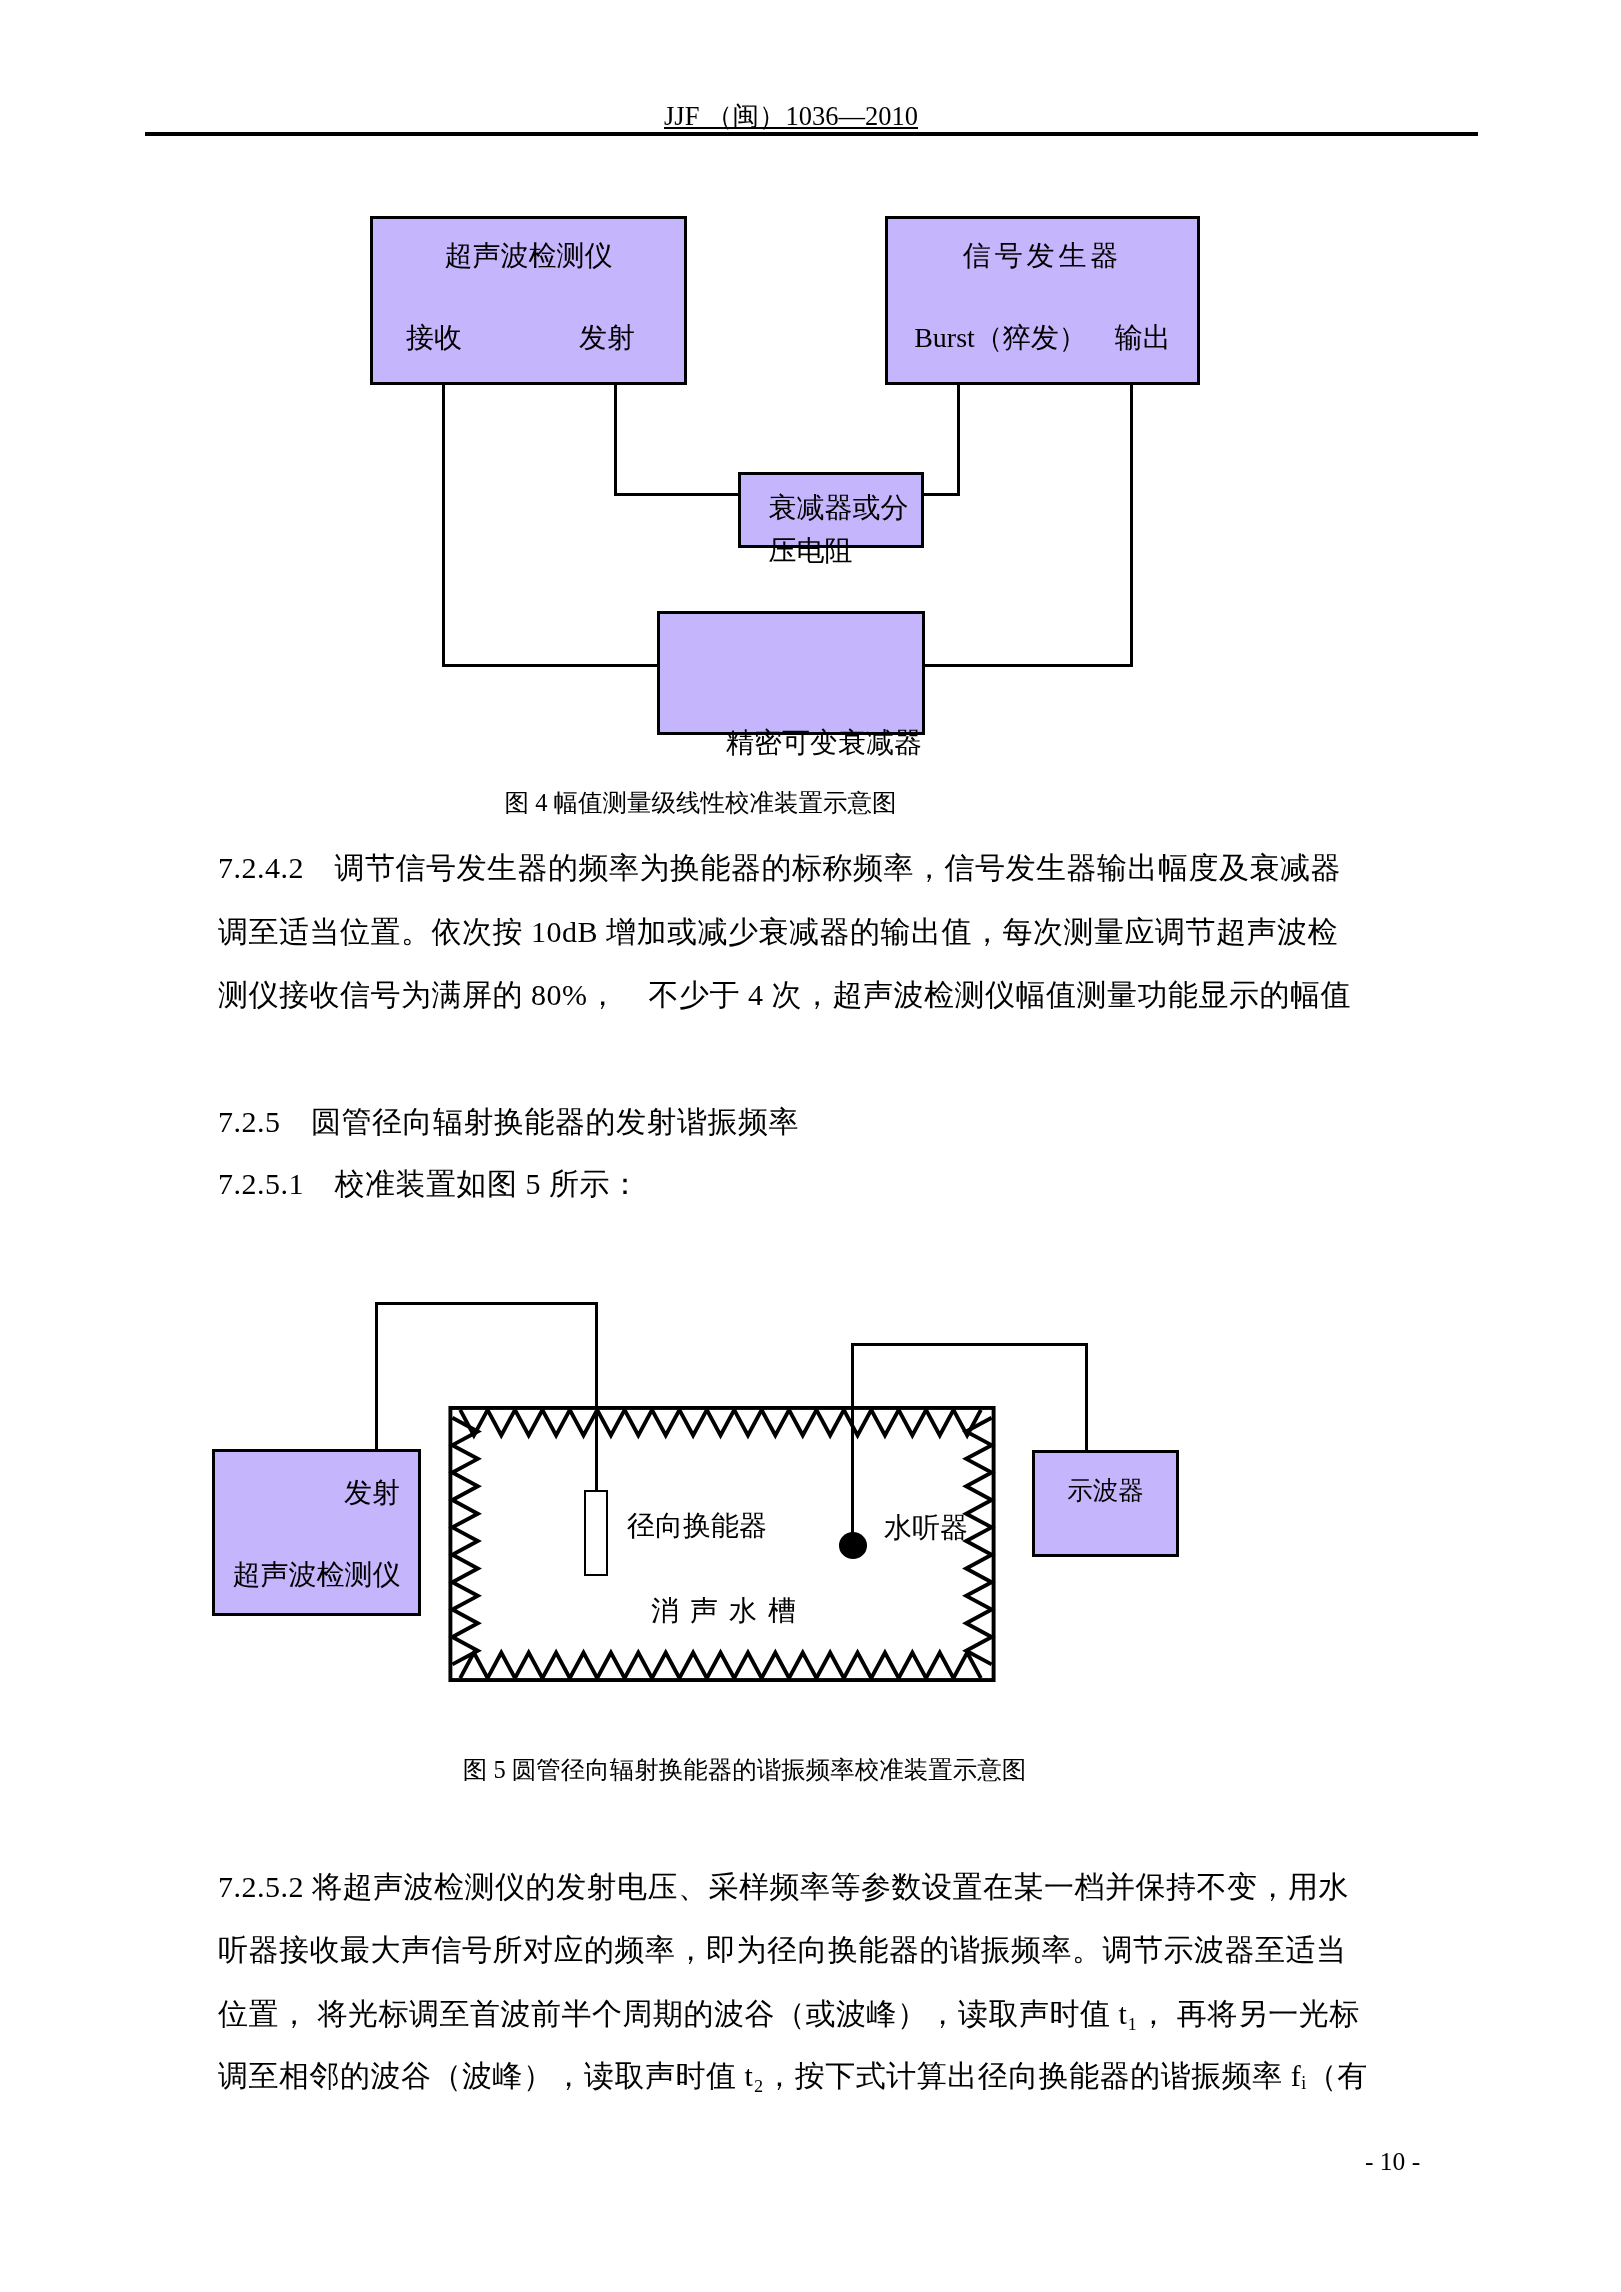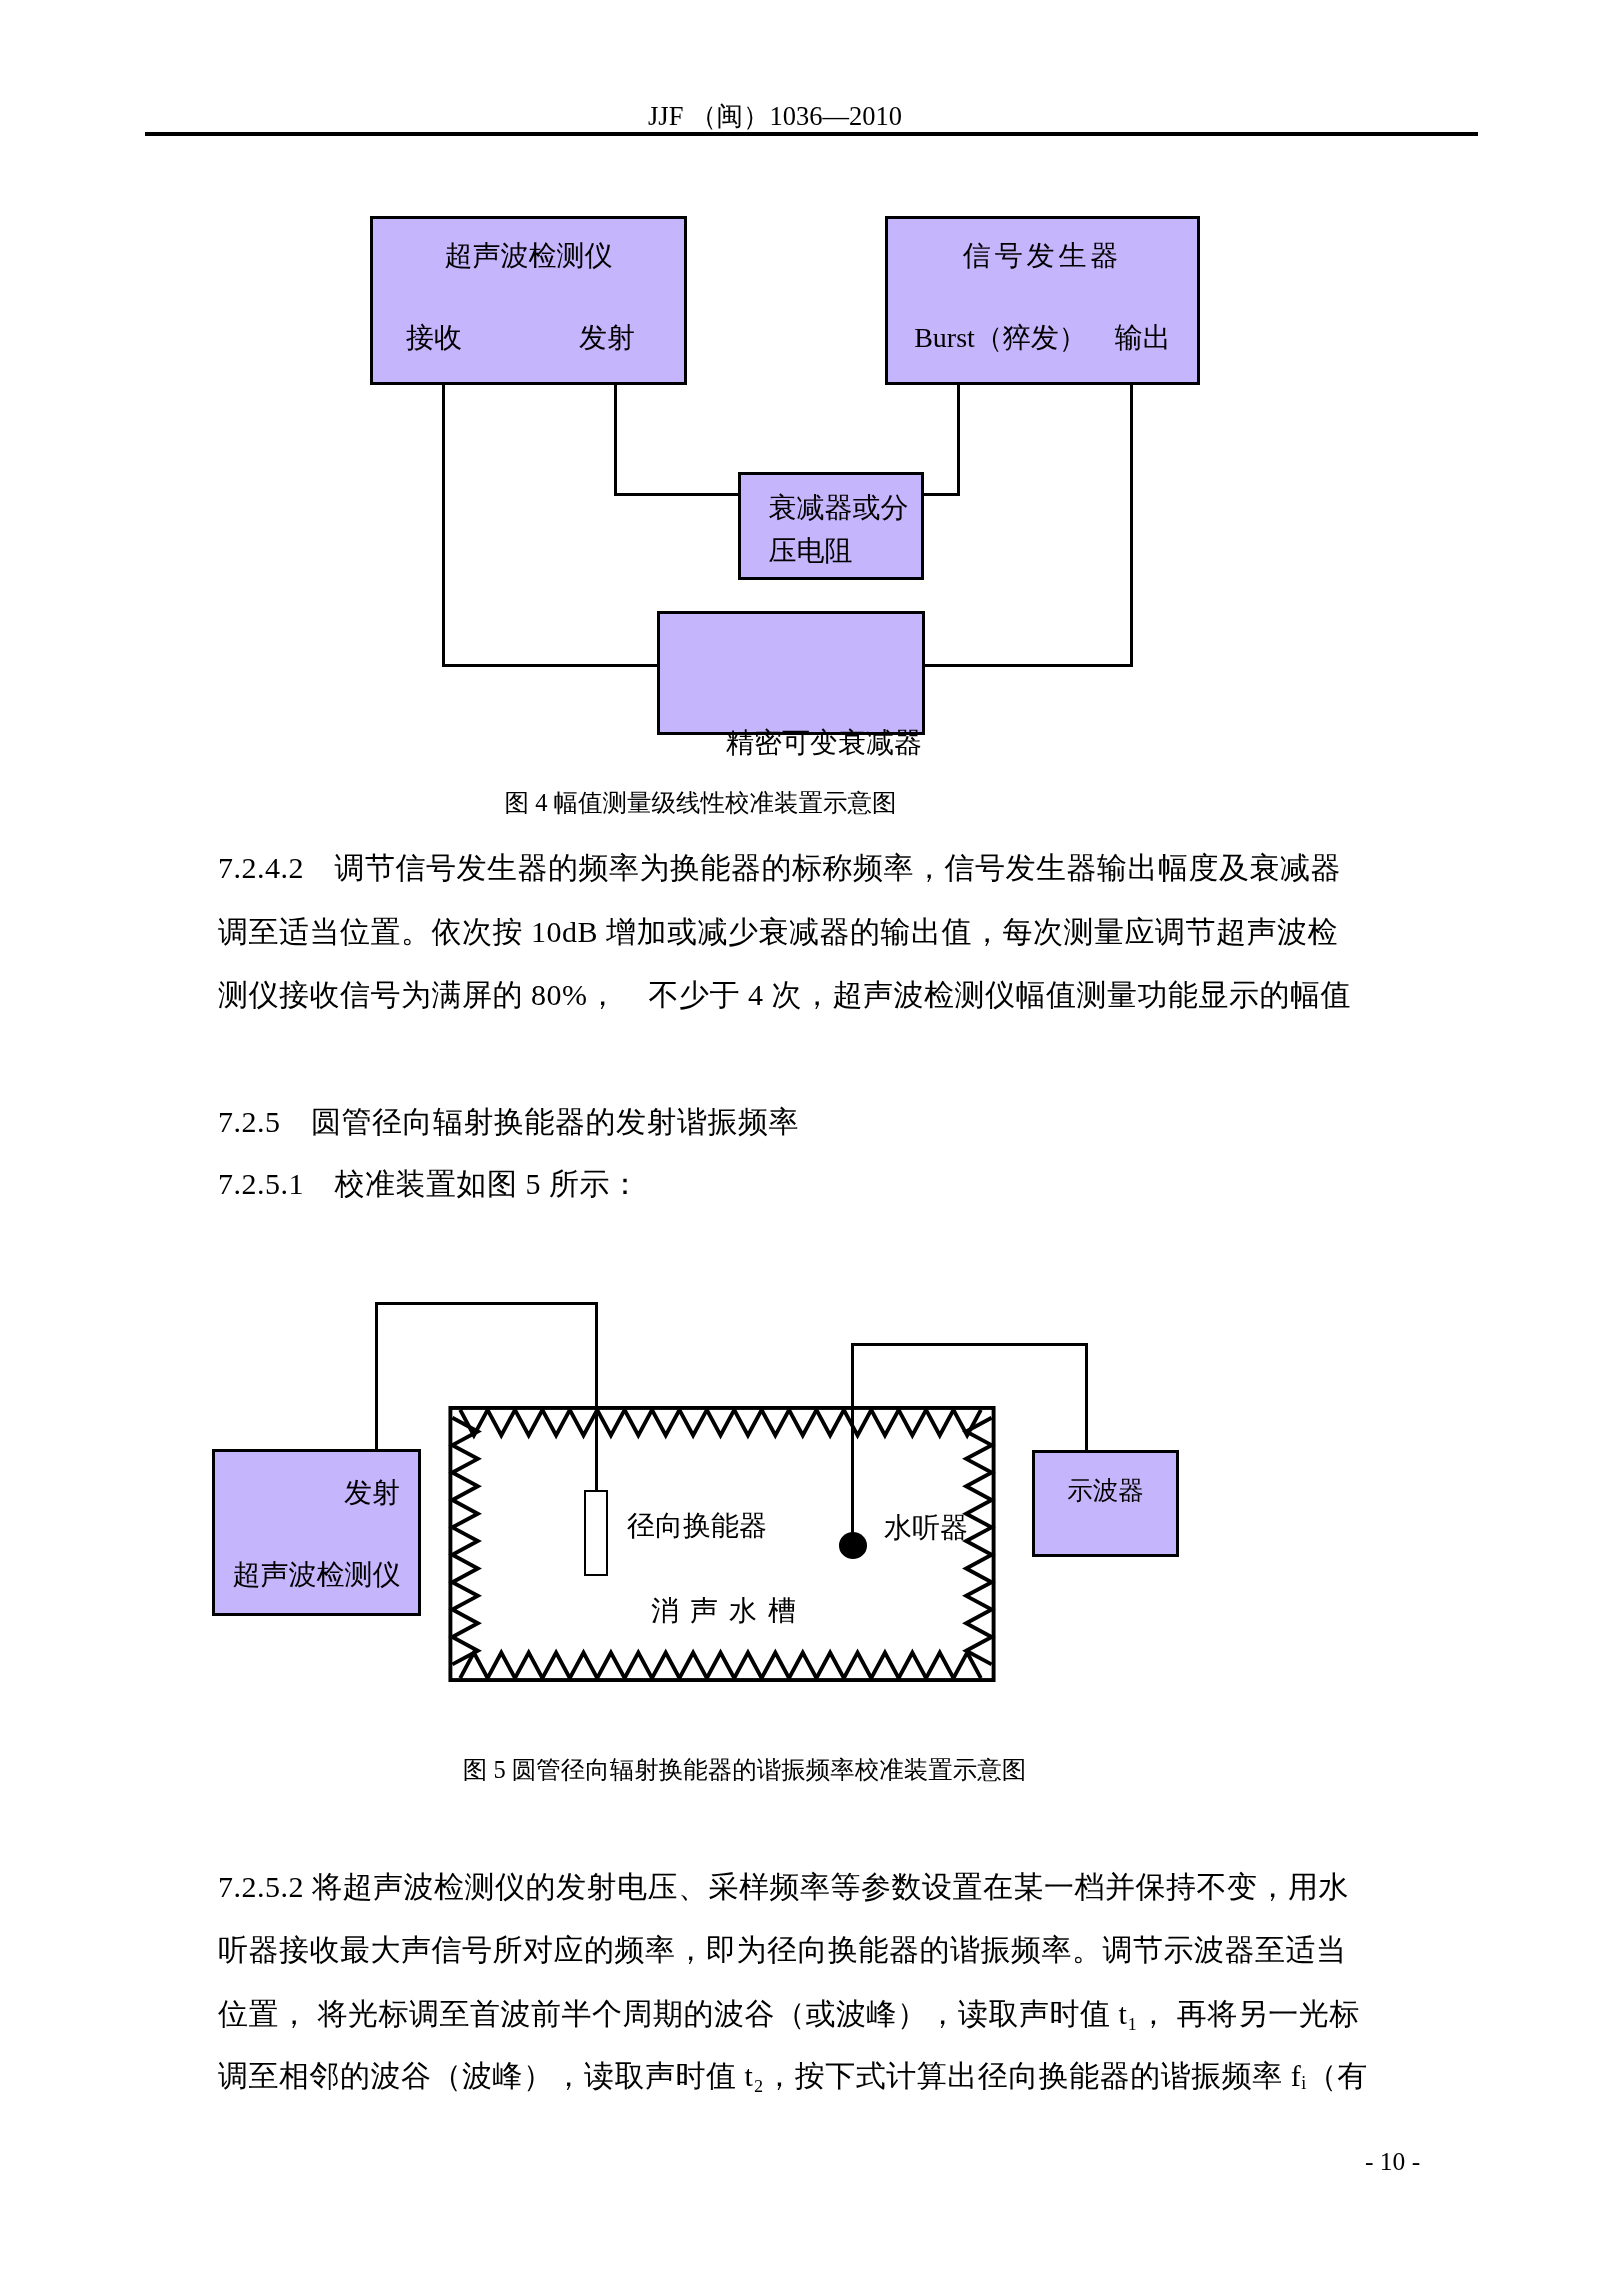--- a/index.html
+++ b/index.html
@@ -24,21 +24,21 @@
   .caption{
     position:absolute;text-align:center;font-size:24.5px;white-space:nowrap;
   }
   .diagram-font{font-size:28px;}
 </style>
 </head>
 <body>
 
 <div id="page">
 
-  <div class="lbl" style="left:648px;top:98px;font-size:26.5px;">JJF （闽）1036—2010</div>
+  <div class="lbl" style="left:664px;top:98px;font-size:26.5px;text-decoration:underline;">JJF （闽）1036—2010</div>
   <div class="hairline" style="left:145px;top:132px;width:1333px;height:3.9px;"></div>
 
   <div class="hairline" style="left:442px;top:384px;width:2.9px;height:282px;"></div>
   <div class="hairline" style="left:442px;top:664px;width:217px;height:2.9px;"></div>
   <div class="hairline" style="left:614px;top:384px;width:2.9px;height:112px;"></div>
   <div class="hairline" style="left:614px;top:493px;width:126px;height:2.9px;"></div>
   <div class="hairline" style="left:957px;top:384px;width:2.9px;height:112px;"></div>
   <div class="hairline" style="left:924px;top:493px;width:35px;height:2.9px;"></div>
   <div class="hairline" style="left:1130px;top:384px;width:2.9px;height:282px;"></div>
   <div class="hairline" style="left:922px;top:664px;width:211px;height:2.9px;"></div>
@@ -47,21 +47,21 @@
     <div class="lbl diagram-font" style="left:0;right:0;top:17.6px;text-align:center;position:absolute;">超声波检测仪</div>
     <div class="lbl diagram-font" style="left:33px;top:100px;">接收</div>
     <div class="lbl diagram-font" style="left:206px;top:100px;">发射</div>
   </div>
 
   <div class="dbox" style="left:885px;top:216px;width:315px;height:169px;">
     <div class="lbl diagram-font" style="left:0;right:0;top:17.6px;text-align:center;position:absolute;letter-spacing:3.9px;">信号发生器</div>
     <div class="lbl diagram-font" style="left:0;right:0;top:100px;text-align:center;position:absolute;">Burst（猝发）　输出</div>
   </div>
 
-  <div class="dbox" style="left:738px;top:472px;width:186px;height:108px;">
+  <div class="dbox" style="left:738px;top:472px;width:186px;height:76px;">
     <div class="lbl diagram-font" style="left:27.4px;top:13.7px;">衰减器或分</div>
     <div class="lbl diagram-font" style="left:27.4px;top:57px;">压电阻</div>
   </div>
 
   <div class="dbox" style="left:657px;top:611px;width:268px;height:124px;">
     <div class="lbl diagram-font" style="left:0;right:0;top:72px;text-align:right;position:absolute;margin-top:38px;">精密可变衰减器</div>
   </div>
 
   <div class="caption" style="left:485px;top:786px;width:431px;">图 4 幅值测量级线性校准装置示意图</div>
 

